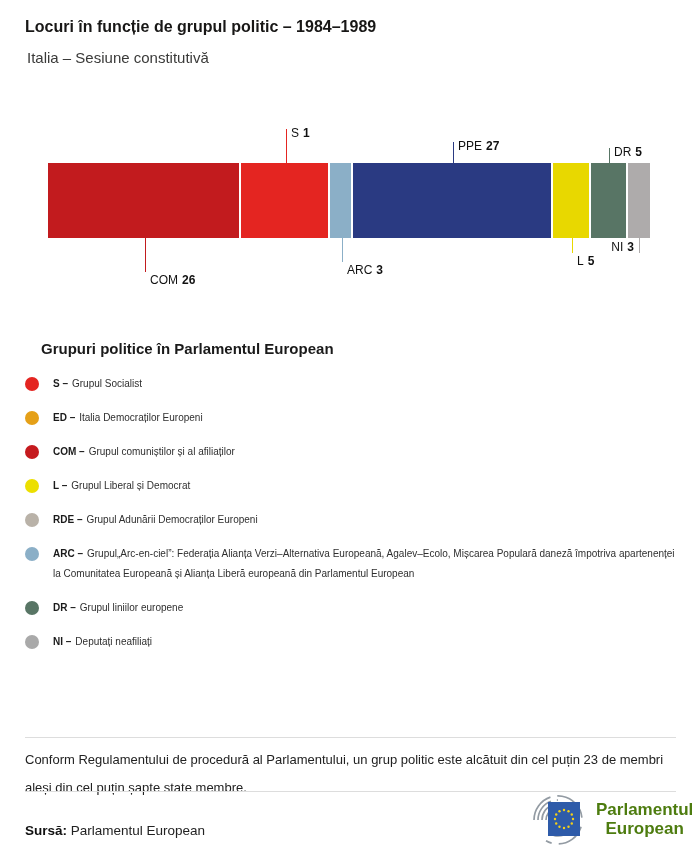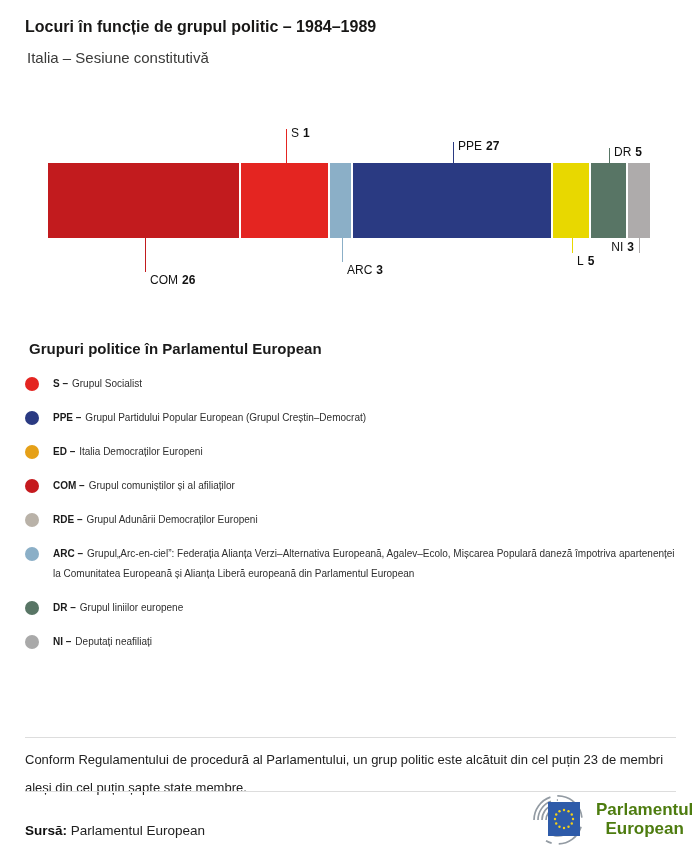--- a/index.html
+++ b/index.html
@@ -13,21 +13,21 @@
   .callout-line{position:absolute;width:1px;}
   .callout-label{position:absolute;font-size:12px;white-space:nowrap;color:#111;}
   .callout-label .val{font-weight:bold;margin-left:4px;}
 
   .total-row{position:absolute;left:55px;top:301px;width:583px;display:flex;align-items:flex-start;}
   .total-row .rule{flex:1;height:1px;background:#cccccc;margin-top:15px;}
   .total-text{width:110px;margin:0 18px;text-align:center;
               font-family:"DejaVu Sans Mono",monospace;font-weight:bold;font-size:14px;line-height:18px;color:#111;}
 
   .legend{position:absolute;left:25px;top:340px;width:660px;}
-  .legend-heading{font-size:15px;font-weight:bold;color:#1a1a1a;margin:0 0 17px 4px;}
+  .legend-heading{font-size:15px;font-weight:bold;color:#1a1a1a;margin:0 0 17px 16px;}
   .legend-row{display:flex;margin-bottom:14px;}
   .dot{width:14px;height:14px;border-radius:50%;flex:0 0 14px;margin:3px 14px 0 0;}
   .legend-text{font-size:10px;line-height:20px;color:#2f2f2f;}
   .legend-text .code{font-weight:bold;margin-right:4px;color:#1a1a1a;}
 
   .rule-top{position:absolute;left:25px;top:737px;width:651px;height:1px;background:#dddddd;}
   .rule-bottom{position:absolute;left:25px;top:791px;width:651px;height:1px;background:#dddddd;}
   .note{position:absolute;left:25px;top:746px;width:660px;font-size:13px;line-height:28px;color:#222;}
 
   .source{position:absolute;left:25px;top:823px;font-size:13.5px;color:#222;}
@@ -70,30 +70,30 @@
 
 
   <div class="legend">
     <div class="legend-heading">Grupuri politice în Parlamentul European</div>
 
     <div class="legend-row">
       <span class="dot" style="background: rgb(228, 37, 33);"></span>
       <span class="legend-text"><span class="code">S –</span><span>Grupul Socialist</span></span>
     </div>
     <div class="legend-row">
-      <span class="dot" style="background: rgb(42, 58, 130);"></span>
-      <span class="legend-text"><span class="code">PPE –</span><span>Grupul Partidului Popular European (Grupul Creștin–Democrat)</span></span>
-    </div>
-    <div class="legend-row">
       <span class="dot" style="background: rgb(229, 160, 24);"></span>
       <span class="legend-text"><span class="code">ED –</span><span>Italia Democraților Europeni</span></span>
     </div>
     <div class="legend-row">
       <span class="dot" style="background: rgb(197, 26, 30);"></span>
       <span class="legend-text"><span class="code">COM –</span><span>Grupul comuniștilor și al afiliaților</span></span>
+    </div>
+    <div class="legend-row">
+      <span class="dot" style="background: rgb(236, 223, 0);"></span>
+      <span class="legend-text"><span class="code">L –</span><span>Grupul Liberal și Democrat</span></span>
     </div>
     <div class="legend-row">
       <span class="dot" style="background: rgb(185, 178, 168);"></span>
       <span class="legend-text"><span class="code">RDE –</span><span>Grupul Adunării Democraților Europeni</span></span>
     </div>
     <div class="legend-row">
       <span class="dot" style="background: rgb(139, 175, 199);"></span>
       <span class="legend-text"><span class="code">ARC –</span><span>Grupul„Arc-en-ciel”: Federația Alianța Verzi–Alternativa Europeană, Agalev–Ecolo, Mișcarea Populară daneză împotriva apartenenței la Comunitatea Europeană și Alianța Liberă europeană din Parlamentul European</span></span>
     </div>
     <div class="legend-row">

